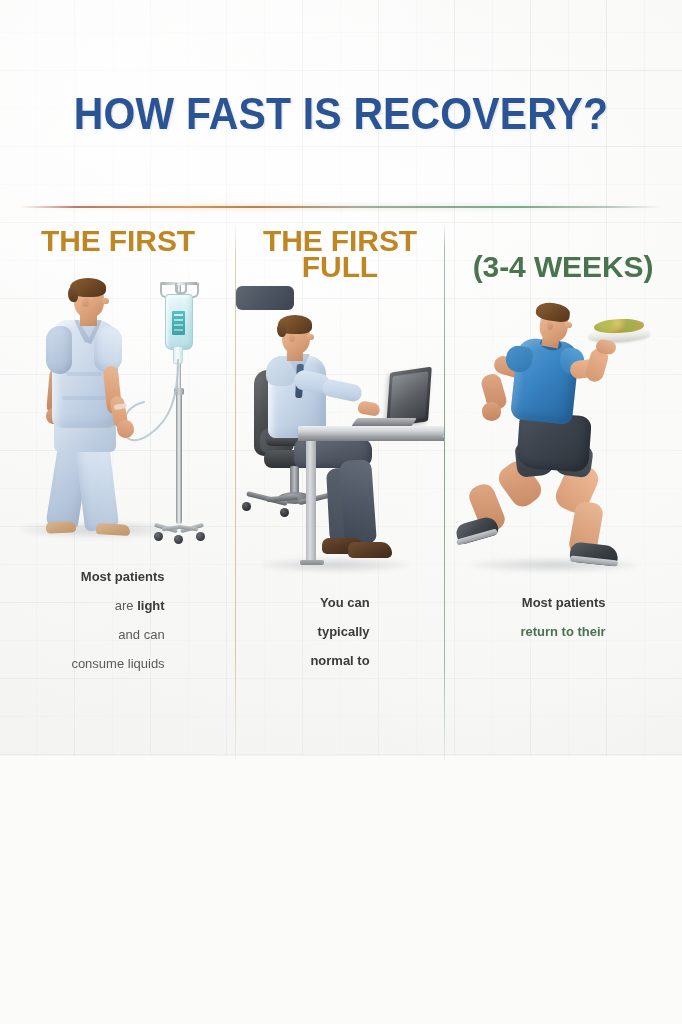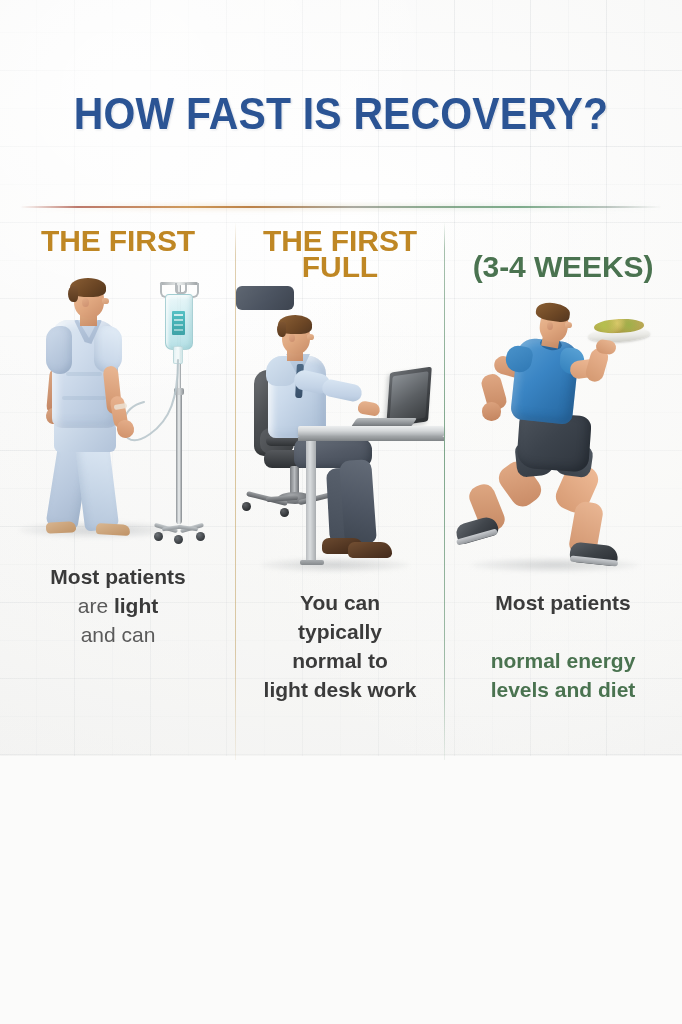--- a/index.html
+++ b/index.html
@@ -156,23 +156,23 @@
   .art-stage {
     position: relative;
     width: 100%;
     flex: 0 0 300px;
     margin-top: 6px;
   }
 
   
   .caption {
     font-family: "Liberation Sans", sans-serif;
-    font-size: 21px;
+    font-size: 13px;
     line-height: 29px;
-    text-align: center;
+    text-align: right;
     color: #4a4a4a;
     padding: 0 8px;
     margin-top: 2px;
   }
   .caption b { font-weight: bold; color: #3a3a3a; }
   .caption .lt { font-weight: normal; color: #5a5a5a; }
   .caption.allbold { font-weight: bold; color: #3b3b3b; }
   .caption .grn { color: #4a7350; font-weight: bold; }
   .caption .dkhead { color: #3b3b3b; font-weight: bold; }
 
@@ -853,20 +853,21 @@
             <div id="pat-hair"></div>
             <div id="pat-hair2"></div>
           </div>
         </div>
       </div>
 
       <div class="caption">
         <b>Most patients</b><br>
         <span class="lt">are </span><b>light</b><br>
         <span class="lt">and can</span><br>
+        <span class="lt">consume liquids</span>
       </div>
     </div>
 
     <div class="col c2">
       <div class="col-head amber"><span>THE FIRST</span><br><span>FULL</span></div>
 
       <div class="art-stage">
         <div id="art2">
           <div class="shadow-ellipse" style="left:24px; top:272px; width:150px; height:14px;"></div>
 
@@ -911,21 +912,20 @@
           <div id="desk-edge"></div>
           <div id="desk-leg"></div>
           <div id="desk-foot"></div>
         </div>
       </div>
 
       <div class="caption allbold">
         <span>You can</span><br>
         <span>typically</span><br>
         <span>normal to</span><br>
-        <span>light desk work</span>
       </div>
     </div>
 
     <div class="col c3">
       <div class="col-head green"><br><span>(3-4 WEEKS)</span></div>
 
       <div class="art-stage">
         <div id="art3">
           <div class="shadow-ellipse" style="left:26px; top:272px; width:170px; height:14px;"></div>
 
@@ -960,21 +960,20 @@
           <div id="r-arm-front-u"></div>
           <div id="r-arm-front-f"></div>
           <div id="plate"></div>
           <div id="plate-food"></div>
           <div id="r-hand-front"></div>
         </div>
       </div>
 
       <div class="caption">
         <span class="dkhead">Most patients</span><br>
+        <span class="grn">return to their</span><br>
         <br>
-        <span class="grn">normal energy</span><br>
-        <span class="grn">levels and diet</span>
       </div>
     </div>
 
   </div>
 
 </div>
 
 </body></html>

